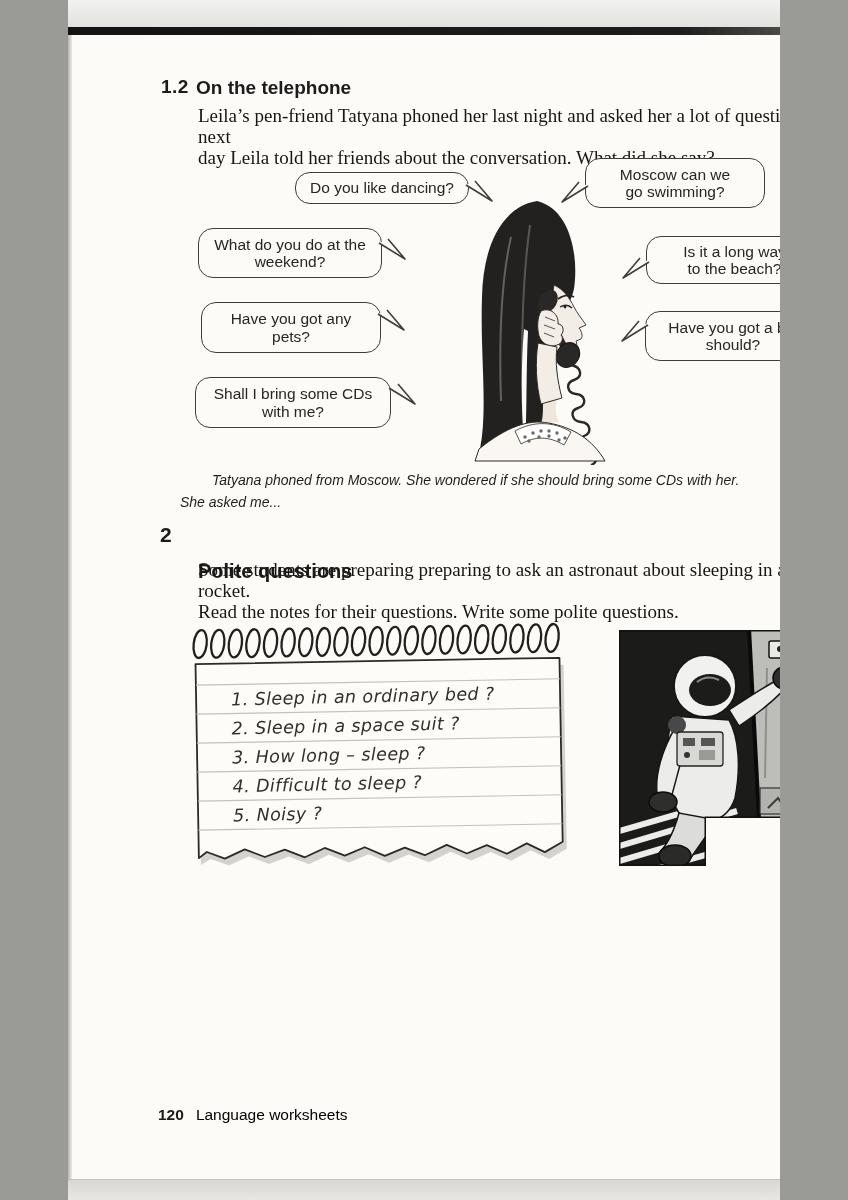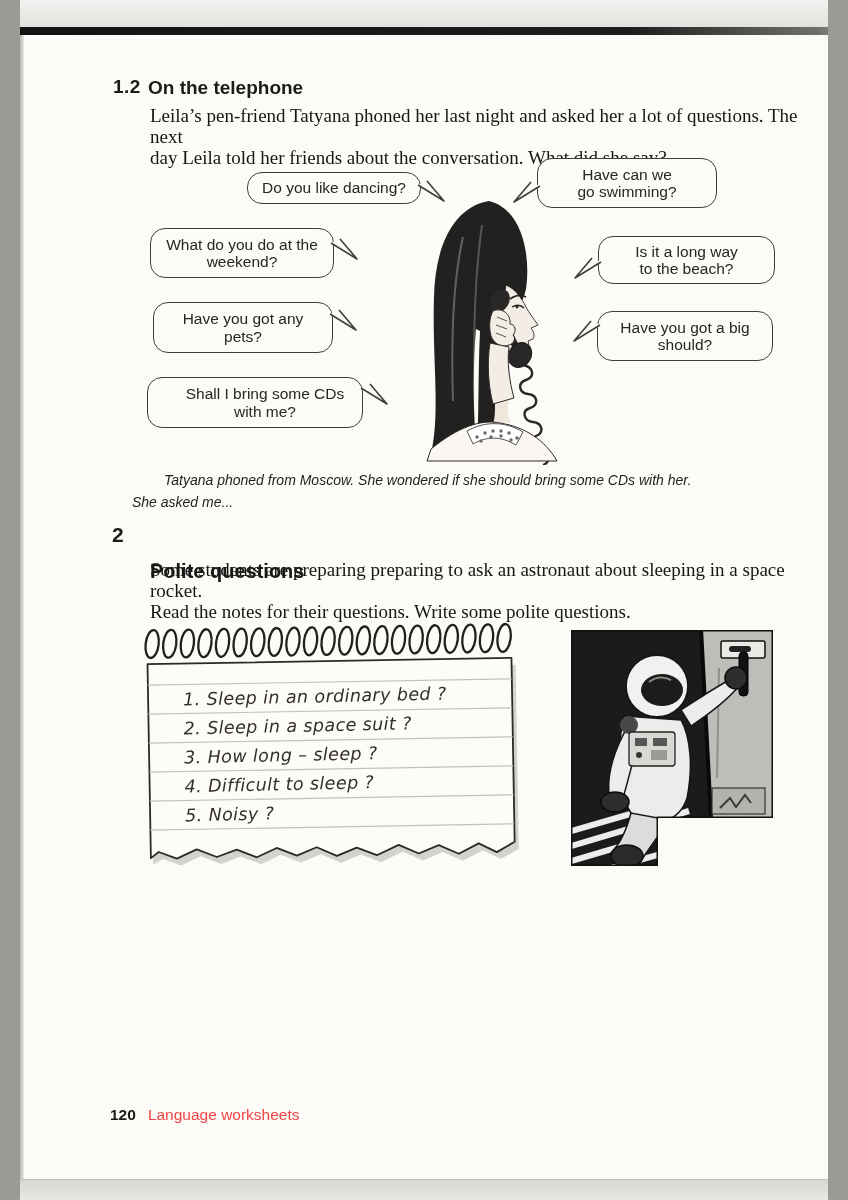--- a/index.html
+++ b/index.html
@@ -1,17 +1,17 @@
 <!DOCTYPE html>
 <html><head>
 <meta charset="utf-8">
 <style>
   html,body{margin:0;padding:0;}
   body{background:#9a9a97;font-family:"Liberation Sans",sans-serif;}
-  .page{position:relative;width:808px;height:1200px;background:#fcfbf8;overflow:hidden;margin:0 auto;}
+  .page{position:relative;width:712px;height:1200px;background:#fcfbf8;overflow:hidden;margin:0 auto;}
   
   .scan-top-strip{position:absolute;left:0;top:0;width:848px;height:27px;background:linear-gradient(#f2f2f0,#e1e1de);}
   .scan-top-line{position:absolute;left:0;top:27px;width:848px;height:8px;background:linear-gradient(to right,#131313 0%,#1d1d1d 72%,#6f6f6c 94%,#a9a9a5 100%);border-radius:0 0 3px 0;}
   .scan-left-edge{position:absolute;left:0;top:35px;width:4px;height:1165px;background:linear-gradient(to right,#b6b5b2,#eceae6);}
   .scan-bottom{position:absolute;left:0;top:1179px;width:848px;height:21px;background:linear-gradient(#d8d7d4,#e9e8e5);border-top:1px solid #c2c1be;}
   
   .sec-head{position:absolute;color:#1c1b19;font-weight:bold;}
   .sec1-num{left:93px;top:76px;font-size:19px;letter-spacing:.5px;}
   .sec1-title{left:128px;top:77px;font-size:19px;}
   .sec2-num{left:92px;top:523px;font-size:21px;}
@@ -21,21 +21,21 @@
   .intro2{left:130px;top:559px;width:690px;}
   .narration{position:absolute;left:112px;top:470px;width:700px;font-style:italic;font-size:14px;line-height:21.5px;color:#201f1d;white-space:pre-line;text-indent:32px;}
   
   .bubble{position:absolute;display:flex;align-items:center;justify-content:center;text-align:center;
           border:1.6px solid #3e3e3c;border-radius:15px;background:#fcfbf8;color:#272624;
           font-size:15.5px;line-height:17.5px;}
   .bubble span{white-space:pre-line;}
   .b1{left:227px;top:172px;width:172px;height:30px;align-items:center;}
   .b2{left:130px;top:228px;width:182px;height:48px;}
   .b3{left:133px;top:302px;width:178px;height:49px;}
-  .b4{left:127px;top:377px;width:194px;height:49px;padding-left:20px;}
+  .b4{left:127px;top:377px;width:194px;height:49px;}
   .b5{left:517px;top:158px;width:178px;height:48px;}
   .b6{left:578px;top:236px;width:175px;height:46px;}
   .b7{left:577px;top:311px;width:174px;height:48px;}
   .b8{left:556px;top:402px;width:193px;height:47px;}
   .tail{position:absolute;width:30px;height:24px;}
   .b1 .tail{right:-27px;top:7px;} .b2 .tail{right:-27px;top:9px;}
   .b3 .tail{right:-27px;top:6px;} .b4 .tail{right:-28px;top:5px;}
   .b5 .tail{left:-27px;top:22px;} .b6 .tail{left:-27px;top:20px;}
   .b7 .tail{left:-27px;top:8px;}  .b8 .tail{left:-27px;top:7px;}
   
@@ -43,21 +43,21 @@
   .astro-illo{position:absolute;left:549px;top:628px;width:206px;height:240px;}
   
   .notepad{position:absolute;left:118px;top:615px;width:384px;height:266px;transform:rotate(-1deg);}
   .notepad svg{position:absolute;left:0;top:0;}
   .note-line{position:absolute;left:46px;width:330px;height:27px;font-family:"DejaVu Sans",sans-serif;
              font-style:italic;font-size:17.5px;letter-spacing:.4px;color:#333029;transform:rotate(-.3deg);}
   .nl1{top:71px;} .nl2{top:100px;} .nl3{top:129px;} .nl4{top:158px;} .nl5{top:187px;}
   
   .footer{position:absolute;left:90px;top:1106px;font-size:15.5px;color:#232220;}
   .footer .pnum{font-weight:bold;color:#1b1a18;}
-  .footer .plabel{margin-left:12px;color:#ef4444;}
+  .footer .plabel{margin-left:12px;color:#000000;}
 </style>
 </head>
 <body>
 
 <div class="page">
   <div class="scan-top-strip"></div>
   <div class="scan-top-line"></div>
   <div class="scan-left-edge"></div>
   <div class="scan-bottom"></div>
 
@@ -66,21 +66,21 @@
   <div class="body-text intro1">Leila’s pen-friend Tatyana phoned her last night and asked her a lot of questions. The next
 day Leila told her friends about the conversation. What did she say?</div>
 
   <div class="bubble b1">
     <span>Do you like dancing?</span>
     <svg class="tail" viewBox="0 0 30 24">
         <path d="M1,5 L27,21 L10,1" fill="#fcfbf8" stroke="#3e3e3c" stroke-width="1.6" stroke-linejoin="round"></path>
       </svg>
   </div>
   <div class="bubble b5">
-    <span>Have can we
+    <span>Moscow can we
 go swimming?</span>
     <svg class="tail" viewBox="0 0 30 24">
         <path d="M29,5 L3,21 L20,1" fill="#fcfbf8" stroke="#3e3e3c" stroke-width="1.6" stroke-linejoin="round"></path>
       </svg>
   </div>
   <div class="bubble b2">
     <span>What do you do at the
 weekend?</span>
     <svg class="tail" viewBox="0 0 30 24">
         <path d="M1,5 L27,21 L10,1" fill="#fcfbf8" stroke="#3e3e3c" stroke-width="1.6" stroke-linejoin="round"></path>

